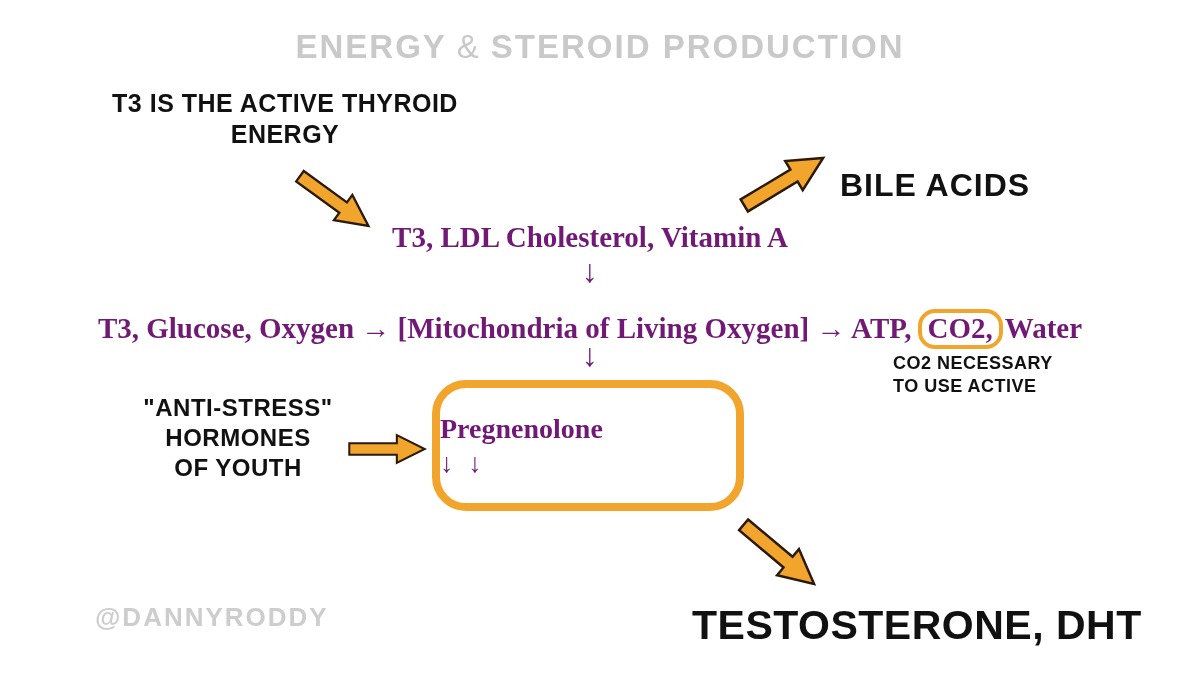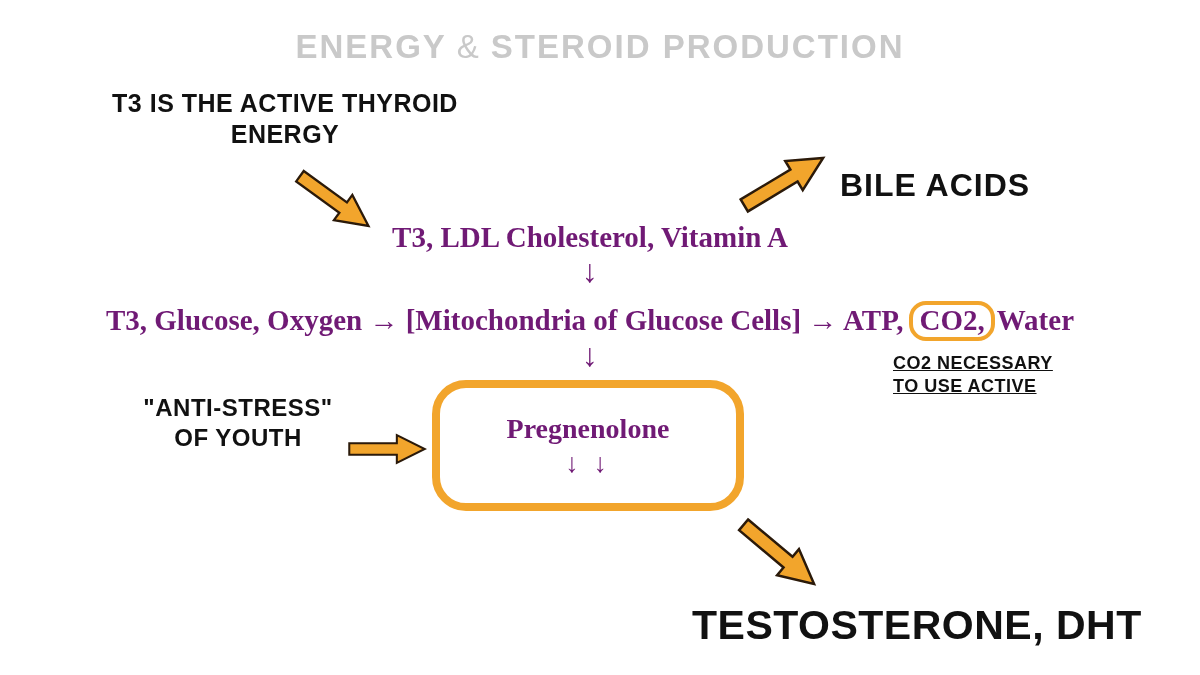--- a/index.html
+++ b/index.html
@@ -39,21 +39,21 @@
   
   .sans-note {
     font-weight: 700;
     color: #111111;
     text-align: center;
     line-height: 1.25;
     letter-spacing: 0.5px;
   }
   .t3-note   { left: 85px;  top: 88px; width: 400px; font-size: 25px; }
   .anti-note { left: 110px; top: 393px; width: 256px; font-size: 24px; }
-  .co2-note  { left: 893px; top: 352px; font-size: 18px; text-align: left; line-height: 1.25; text-decoration: underline; }
+  .co2-note  { left: 893px; top: 352px; font-size: 18px; text-align: left; line-height: 1.25; }
   .bile-label {
     left: 840px; top: 120px;
     font-weight: 700; font-size: 32px; letter-spacing: 1px;
     white-space: nowrap;
     margin-top: 47px;
   }
   .testosterone-label {
     left: 692px; top: 594px;
     font-weight: 700; font-size: 41px; letter-spacing: 0.5px;
     white-space: nowrap;
@@ -70,34 +70,33 @@
   .center-col { left: 0; width: 1180px; text-align: center; }
   .inputs-line { top: 221px; font-size: 29px; }
   .down-arrow-1 { top: 253px; font-size: 32px; }
   .reaction-line { top: 301px; font-size: 29px; }
   .down-arrow-2 { top: 337px; font-size: 32px; }
   .co2-highlight {
     display: inline-block;
     border: 4px solid #F2A52C;
     border-radius: 17px;
     padding: 0 6px 2px 6px;
-    margin: 0 2px 0 6px;
+    margin: 8px 2px 0 6px;
     line-height: 1.05;
   }
 
   
   .preg-box {
     left: 432px; top: 380px;
     width: 312px; height: 131px;
     border: 8px solid #F2A52C;
     border-radius: 34px;
     background: #ffffff;
     display: flex;
     flex-direction: column;
-    align-items: center;
     justify-content: center;
   }
   .preg-box .serif-line { font-size: 28px; line-height: 1.28; }
   .preg-box .dbl-arrows { font-size: 27px; line-height: 1.2; letter-spacing: 4px; }
 
   
   .block-arrow { transform-origin: 0 50%; }
 </style>
 </head>
 <body>
@@ -121,44 +120,46 @@
 
   <svg class="abs block-arrow" style="left:740px; top:186px; transform:rotate(-31deg);" width="102" height="44" viewBox="0 0 100 44">
     <path d="M4 15 H62 V5 L96 22 L62 39 V29 H4 Z" stroke="#2B1A0A" stroke-width="2.5" stroke-linejoin="miter" fill="#F2A52C"></path>
   </svg>
 
   <div class="abs serif center-col inputs-line">T3, LDL Cholesterol, Vitamin A</div>
 
   <div class="abs serif center-col down-arrow-1">↓</div>
 
   <div class="abs serif center-col reaction-line">
-    <span>T3, Glucose, Oxygen → [Mitochondria of Glucose Cells] → ATP,</span><span class="co2-highlight">CO2,</span><span>Water</span>
+    <span>T3, Glucose, Oxygen → [Mitochondria of Living Oxygen] → ATP,</span><span class="co2-highlight">CO2,</span><span>Water</span>
   </div>
 
   <div class="abs sans-note co2-note">
     <div>CO2 NECESSARY</div>
     <div>TO USE ACTIVE</div>
   </div>
 
   <div class="abs serif center-col down-arrow-2">↓</div>
 
   <div class="abs preg-box">
     <div class="serif serif-line">Pregnenolone</div>
     <div class="serif dbl-arrows">↓ ↓</div>
   </div>
 
   <div class="abs sans-note anti-note">
     <div>"ANTI-STRESS"</div>
+    <div>HORMONES</div>
     <div>OF YOUTH</div>
   </div>
 
   <svg class="abs block-arrow" style="left:346px; top:430px;" width="82" height="38" viewBox="0 0 100 44">
     <path d="M4 15 H62 V5 L96 22 L62 39 V29 H4 Z" stroke="#2B1A0A" stroke-width="2.5" stroke-linejoin="miter" fill="#F2A52C"></path>
   </svg>
 
   <svg class="abs block-arrow" style="left:739px; top:499px; transform:rotate(40deg);" width="104" height="44" viewBox="0 0 100 44">
     <path d="M4 15 H62 V5 L96 22 L62 39 V29 H4 Z" stroke="#2B1A0A" stroke-width="2.5" stroke-linejoin="miter" fill="#F2A52C"></path>
   </svg>
 
   <div class="abs testosterone-label">TESTOSTERONE, DHT</div>
 
+  <div class="abs watermark">@DANNYRODDY</div>
 
 </div>
 
 </body></html>

